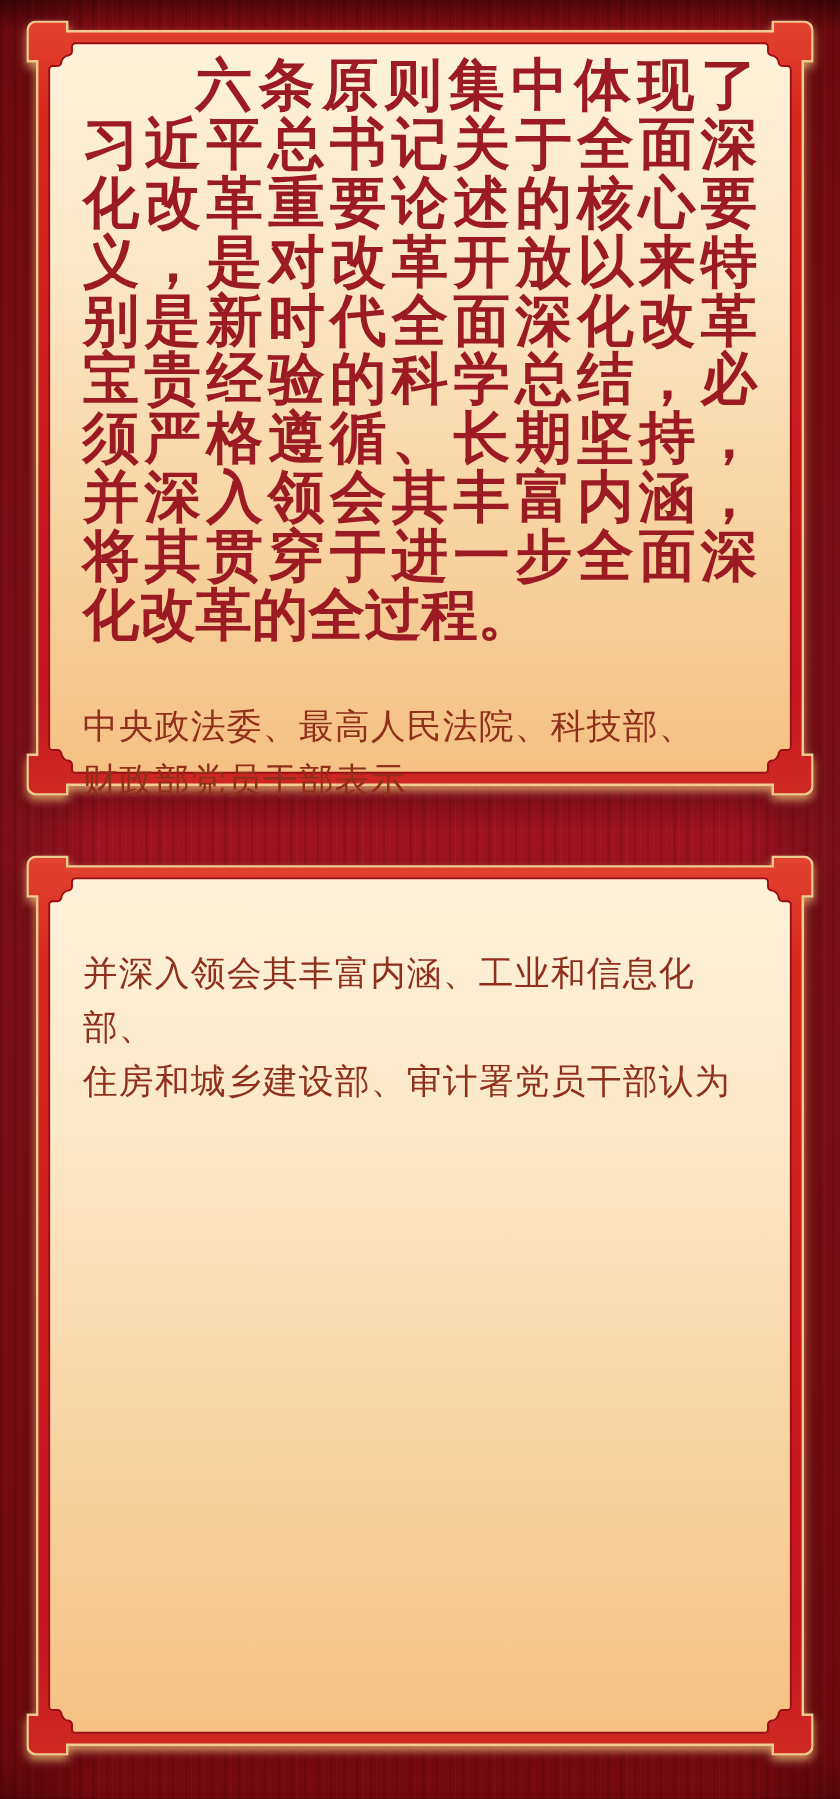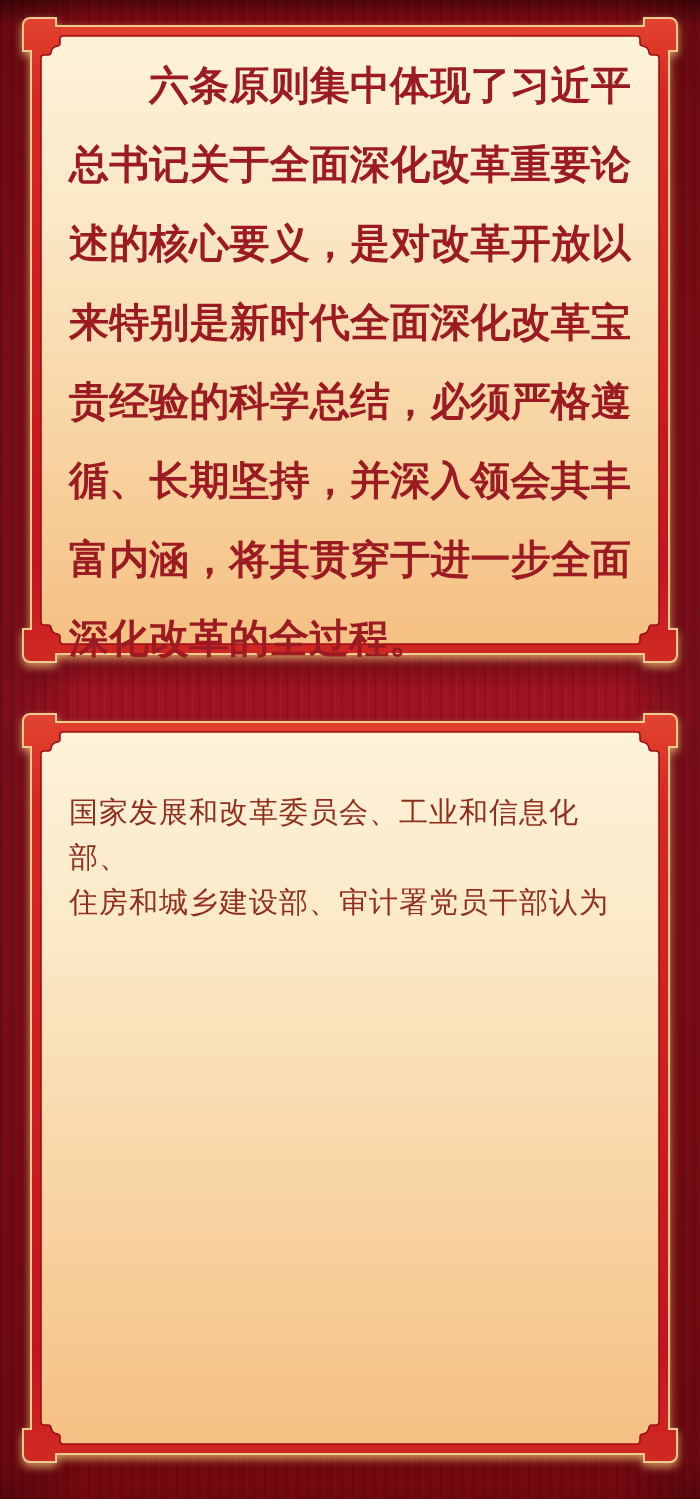--- a/index.html
+++ b/index.html
@@ -32,22 +32,22 @@
     inset: 0;
     z-index: 0;
     filter: drop-shadow(0 4px 4px rgba(248, 196, 120, 0.75))
             drop-shadow(0 12px 16px rgba(55, 0, 8, 0.55));
   }
   .quote-body {
     position: relative;
     z-index: 1;
     margin: 0;
     width: 562px;
-    font-size: 40px;
-    line-height: 79px;
+    font-size: 47px;
+    line-height: 49px;
     font-weight: 700;
     color: var(--body-text, #9c1b22);
     text-align: justify;
     text-indent: 2em;
     word-break: break-all;
     letter-spacing: 0;
   }
   .quote-attribution {
     position: relative;
     z-index: 1;
@@ -94,20 +94,22 @@
           H 634 A 3 3 0 0 1 637 41 V 605 A 3 3 0 0 1 634 608
           H 630 A 3 3 0 0 0 627 611 V 610 A 7 7 0 0 1 620 617
           H 621 A 3 3 0 0 0 618 620 V 624 A 3 3 0 0 1 615 627
           H 41 A 3 3 0 0 1 38 624 V 620 A 3 3 0 0 0 35 617
           H 36 A 7 7 0 0 1 29 610 V 611 A 3 3 0 0 0 26 608
           H 22 A 3 3 0 0 1 19 605 V 41 A 3 3 0 0 1 22 38
           H 26 A 3 3 0 0 0 29 35 V 36 A 7 7 0 0 1 36 29
           H 35 A 3 3 0 0 0 38 26 V 22 A 3 3 0 0 1 41 19 Z" fill="url(#cream0)" stroke="#9a0f14" stroke-width="1.6"></path>
       </svg>
     <p class="quote-body">六条原则集中体现了习近平总书记关于全面深化改革重要论述的核心要义，是对改革开放以来特别是新时代全面深化改革宝贵经验的科学总结，必须严格遵循、长期坚持，并深入领会其丰富内涵，将其贯穿于进一步全面深化改革的全过程。</p>
+    <p class="quote-attribution">中央政法委、最高人民法院、科技部、
+财政部党员干部表示</p>
   </div>
 
   <div class="card card-2">
       <svg viewBox="0 0 656 750" width="656" height="750" class="frame-svg">
         <defs>
        <linearGradient id="red1" x1="0" y1="0" x2="0" y2="1">
          <stop offset="0" stop-color="#e24330"></stop>
          <stop offset="0.12" stop-color="#d7281f"></stop>
          <stop offset="0.85" stop-color="#c41420"></stop>
          <stop offset="1" stop-color="#d02a23"></stop>
@@ -127,17 +129,17 @@
           H 620 A 7 7 0 0 1 627 36 V 35 A 3 3 0 0 0 630 38
           H 634 A 3 3 0 0 1 637 41 V 709 A 3 3 0 0 1 634 712
           H 630 A 3 3 0 0 0 627 715 V 714 A 7 7 0 0 1 620 721
           H 621 A 3 3 0 0 0 618 724 V 728 A 3 3 0 0 1 615 731
           H 41 A 3 3 0 0 1 38 728 V 724 A 3 3 0 0 0 35 721
           H 36 A 7 7 0 0 1 29 714 V 715 A 3 3 0 0 0 26 712
           H 22 A 3 3 0 0 1 19 709 V 41 A 3 3 0 0 1 22 38
           H 26 A 3 3 0 0 0 29 35 V 36 A 7 7 0 0 1 36 29
           H 35 A 3 3 0 0 0 38 26 V 22 A 3 3 0 0 1 41 19 Z" fill="url(#cream1)" stroke="#9a0f14" stroke-width="1.6"></path>
       </svg>
-    <p class="quote-attribution">国家发展和改革委员会、工业和信息化部、
+    <p class="quote-attribution">并深入领会其丰富内涵、工业和信息化部、
 住房和城乡建设部、审计署党员干部认为</p>
   </div>
 
 </div>
 
 </body></html>

